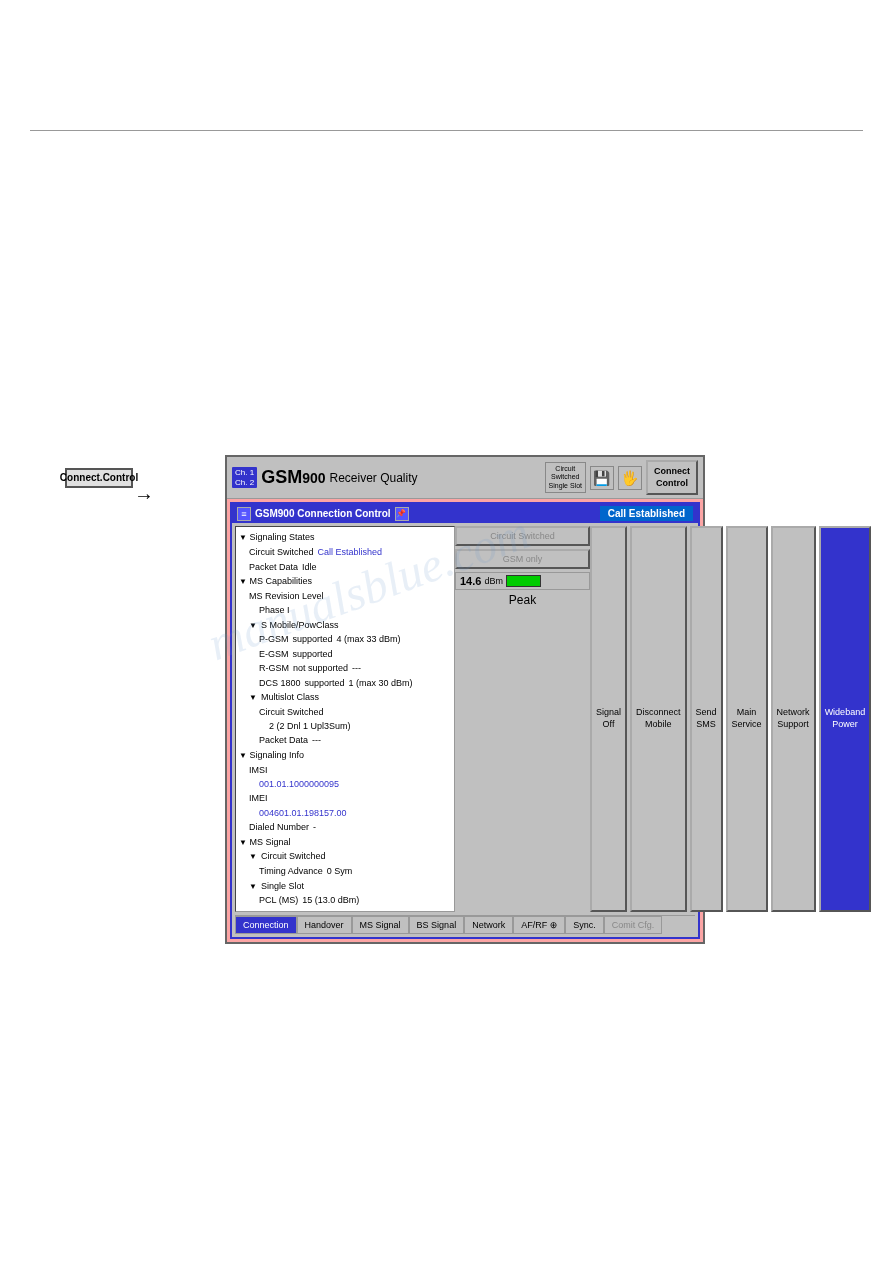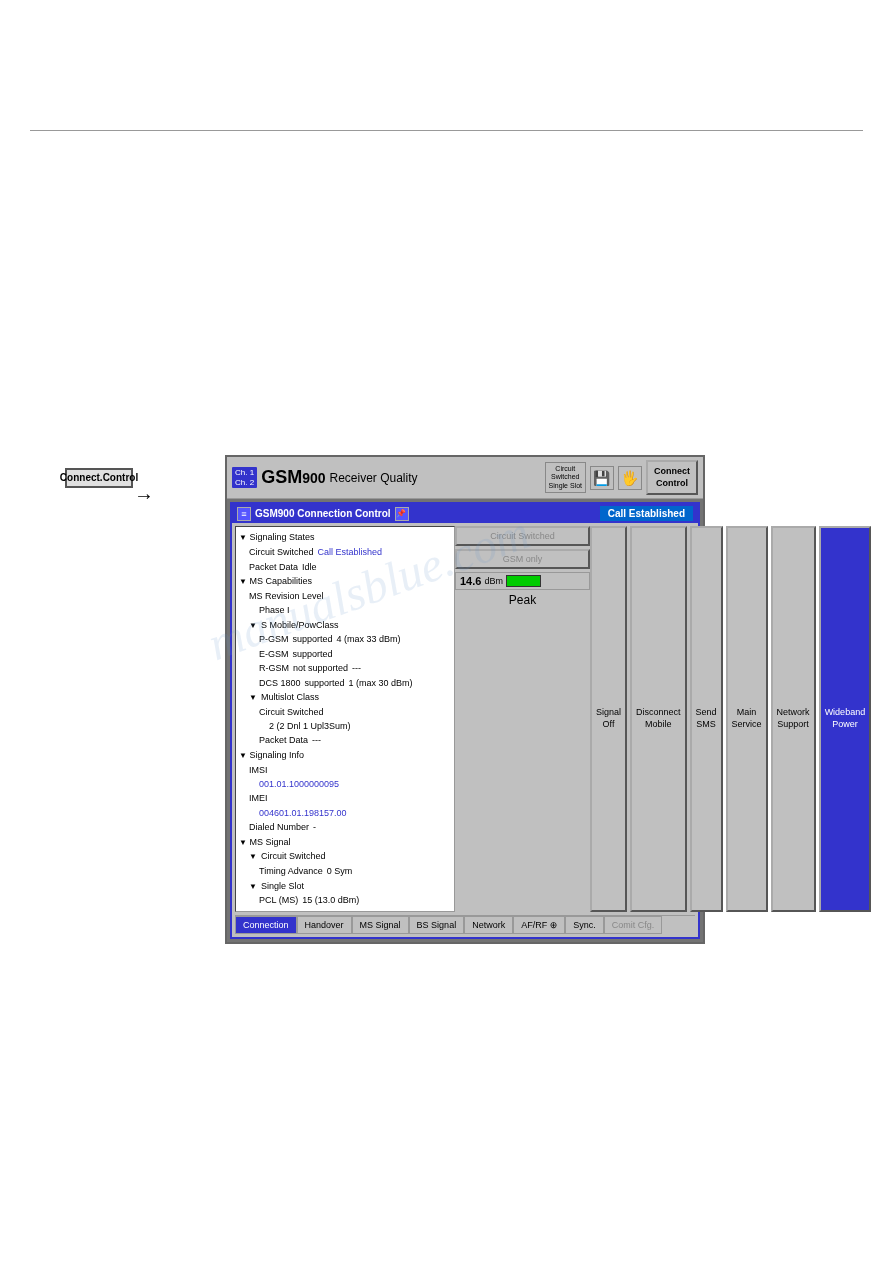--- a/index.html
+++ b/index.html
@@ -59,21 +59,21 @@
       font-weight: bold;
     }
 
     
     .main-window {
       position: absolute;
       top: 455px;
       left: 225px;
       width: 480px;
       border: 2px solid #666;
-      background: #737373;
+      background: #fca5a5;
     }
 
     
     .title-bar {
       background: #c0c0c0;
       display: flex;
       align-items: center;
       padding: 3px 5px;
       border-bottom: 1px solid #999;
       justify-content: space-between;

